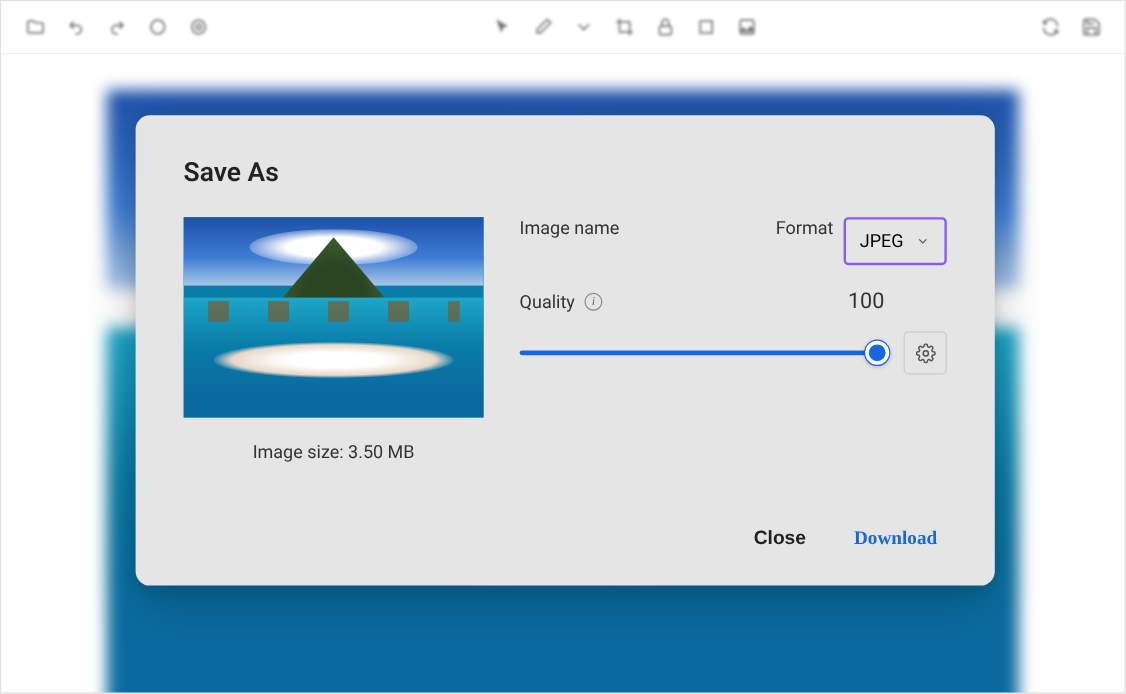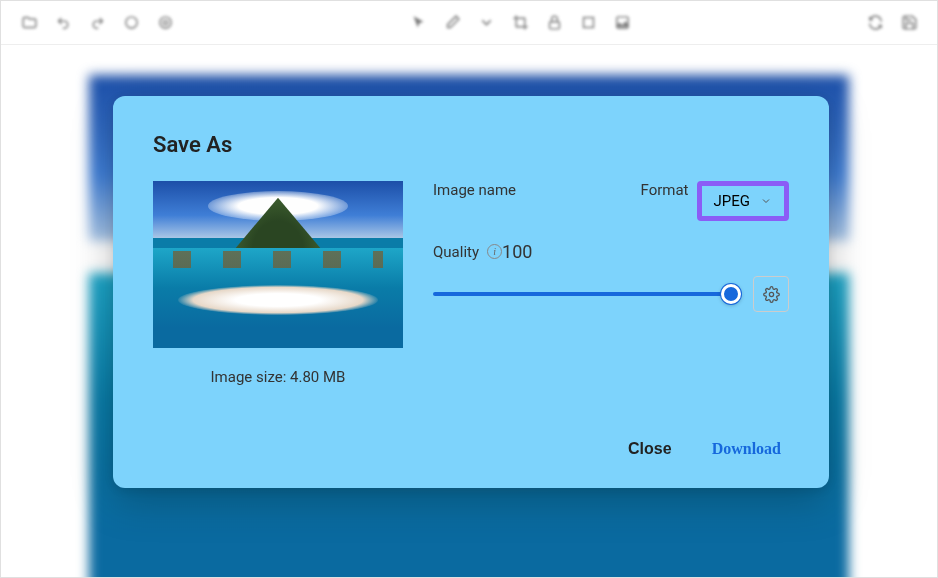--- a/index.html
+++ b/index.html
@@ -67,21 +67,21 @@
     }
     .huts { position:absolute; top:40%; left:8%; width:84%; height:10%;
       background: repeating-linear-gradient(90deg, #7a5b2a 0 18px, transparent 18px 50px);
       opacity:.7;
     }
     
     .modal {
       position: absolute;
       top: 95px; left: 112px;
       width: 716px; height: 392px;
-      background: #7dd3fc;
+      background: #e5e5e5;
       border-radius: 12px;
       box-shadow: 0 12px 40px rgba(0,0,0,0.25), 0 2px 10px rgba(0,0,0,0.1);
       padding: 36px 40px 30px;
       z-index: 10;
       display: flex;
       flex-direction: column;
     }
     .modal-title {
       font-size: 22px;
       font-weight: 600;
@@ -122,34 +122,34 @@
       height: 40px;
       border: 1px solid #ccc;
       border-radius: 4px;
       padding: 0 12px;
       font-size: 15px;
       color: #333;
       outline: none;
     }
     .select-box {
       height: 40px;
-      border: 5px solid #8b5cf6;
+      border: 2px solid #8b5cf6;
       border-radius: 4px;
       display: flex;
       align-items: center;
       justify-content: space-between;
       padding: 0 12px;
       font-size: 15px;
       cursor: pointer;
       gap: 10px;
     }
     .chev { width: 12px; height: 12px; }
     .quality-row { margin-top: 4px;}
     .quality-header {
-      display: flex; align-items: center; justify-content: flex-start;
+      display: flex; align-items: center; justify-content: space-between;
       margin-bottom: 14px;
     }
     .quality-label { display: flex; align-items: center; gap: 8px; font-size: 15px; color:#333;}
     .info-icon {
       width: 15px; height: 15px;
       border: 1px solid #888;
       border-radius: 50%;
       display: inline-flex; align-items:center; justify-content:center;
       font-size: 10px; color:#666;
       font-style: italic;
@@ -302,21 +302,21 @@
   <div class="modal-body">
     <div class="preview-col">
       <div class="preview-thumb">
         <div class="sky"></div>
         <div class="cloud"></div>
         <div class="mountain"></div>
         <div class="sea"></div>
         <div class="sand"></div>
         <div class="huts"></div>
       </div>
-      <div class="img-size">Image size: 4.80 MB</div>
+      <div class="img-size">Image size: 3.50 MB</div>
     </div>
     <div class="form-col">
       <div class="form-row">
         <div class="field field-name">
           <label class="field-label">Image name</label>
         </div>
         <div class="field field-format">
           <label class="field-label">Format</label>
           <div class="select-box">
             <span>JPEG</span>

